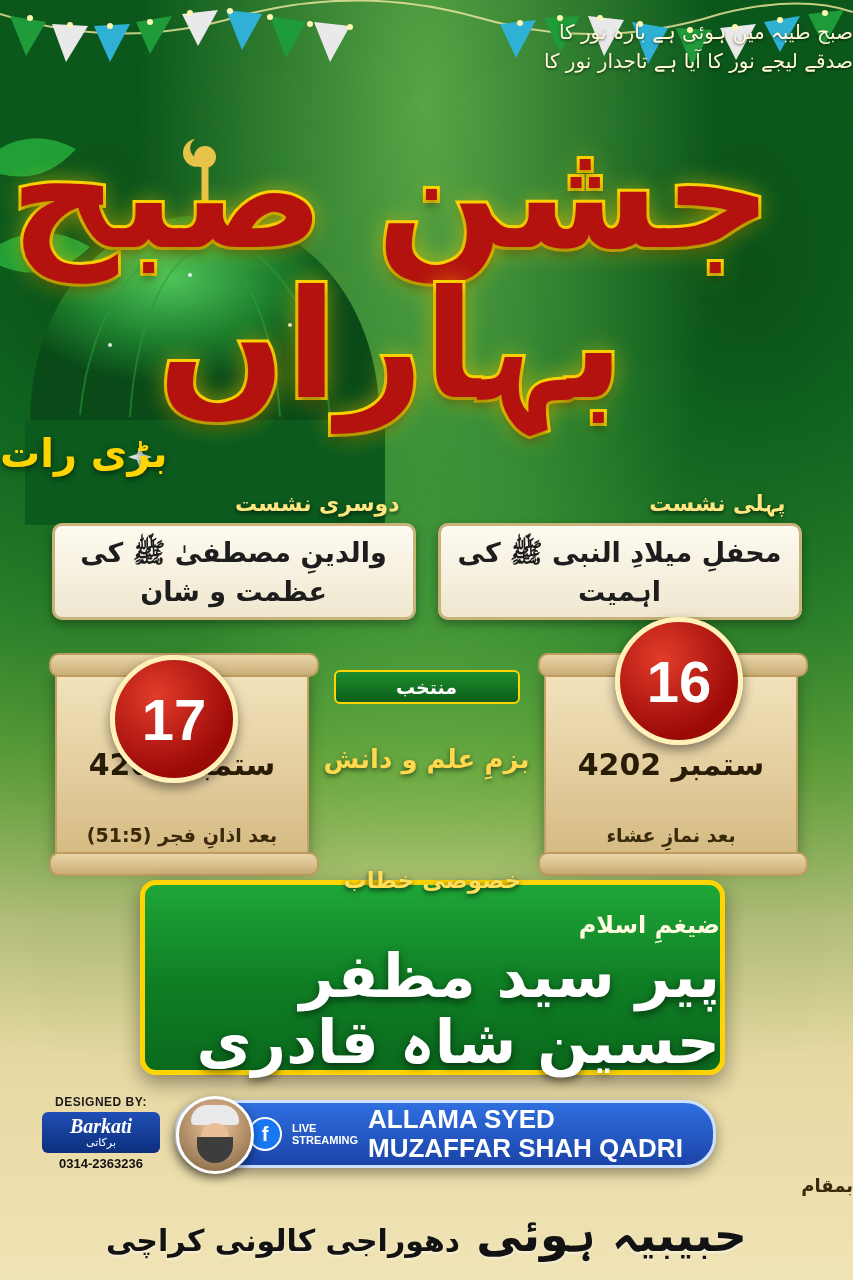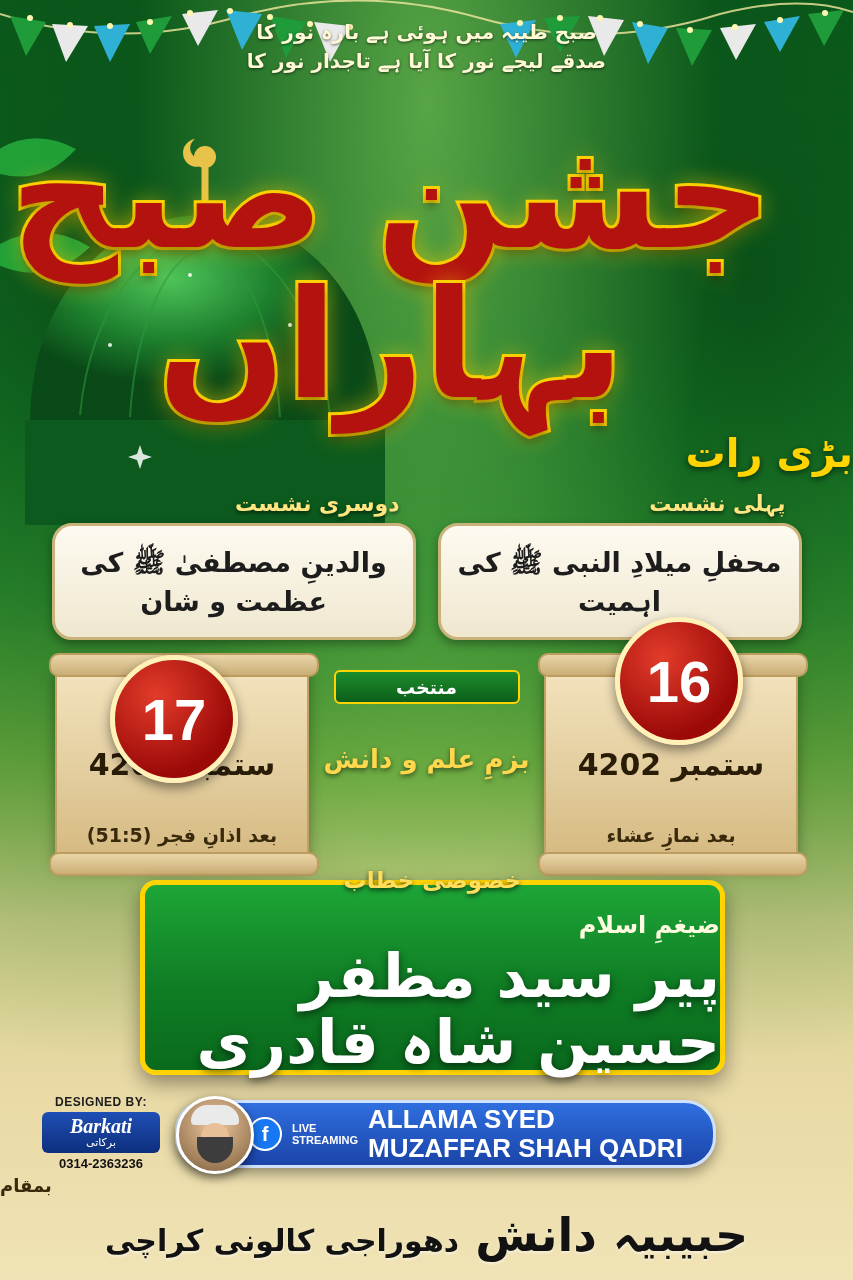--- a/index.html
+++ b/index.html
@@ -17,60 +17,60 @@
       radial-gradient(ellipse at 88% 22%, rgba(9,70,20,.85) 0%, rgba(9,70,20,0) 55%),
       linear-gradient(180deg,#0d6a22 0%, #12822c 16%, #1d9c34 32%, #3fae3b 46%, #84c34a 60%, #cdd089 72%, #e8d9a4 84%, #f0e3b5 100%);
   }
   
   .bunting{position:absolute;top:0;left:0;width:853px;height:130px;}
   
   .dome-wrap{position:absolute;left:-10px;top:95px;width:430px;height:430px;}
   
   .urdu{font-family:"DejaVu Sans", sans-serif;direction:rtl;unicode-bidi:bidi-override;}
   .toptext{
-    position:absolute;top:18px;left:0;width:853px;text-align:center;
+    position:absolute;top:18px;left:0;width:853px;
     color:#fff9d6;font-size:20px;line-height:1.45;
     text-shadow:0 1px 3px rgba(0,0,0,.6);
-    font-weight:bold;
+    font-weight:normal;
   }
   .toptext div{white-space:nowrap;}
   
   .title-main{
     position:absolute;top:120px;left:0;width:782px;text-align:center;
     font-size:150px;line-height:1.0;font-weight:bold;
     color:#b3120f;
     -webkit-text-stroke:6px #ffd400;
     paint-order:stroke fill;
     text-shadow:0 0 24px rgba(255,210,0,.65), 0 6px 10px rgba(0,0,0,.45);
     letter-spacing:-8px;
   }
   .title-sub{
-    position:absolute;top:430px;left:0;width:853px;text-align:right;
+    position:absolute;top:430px;left:0;width:853px;text-align:left;
     font-size:40px;font-weight:bold;color:#ffd400;
     text-shadow:0 2px 6px rgba(0,0,0,.6);
   }
   
   .sessions{
     position:absolute;top:495px;left:0;width:853px;height:120px;
     display:flex;flex-direction:row-reverse;justify-content:center;gap:22px;
   }
   .session{
     width:364px;position:relative;
   }
   .session-tag{
     position:absolute;top:-4px;right:16px;
     color:#ffe680;font-size:22px;font-weight:bold;
     text-shadow:0 2px 4px rgba(0,0,0,.6);
   }
   .session-box{
     margin-top:28px;
     background:linear-gradient(180deg,#fdfaf0,#efe7cf);
-    border:3px solid #c9b37a;border-radius:20px;
+    border:3px solid #c9b37a;border-radius:10px;
     box-shadow:0 4px 10px rgba(0,0,0,.35);
-    padding:20px 12px;
+    padding:10px 12px;
     text-align:center;
     color:#1d1d1d;font-size:27px;font-weight:bold;
     direction:rtl;
   }
   
   .dates{
     position:absolute;top:625px;left:0;width:853px;height:250px;
   }
   .scroll{
     position:absolute;top:40px;width:250px;height:195px;
@@ -167,21 +167,21 @@
   .designer .dlabel{font-size:12px;font-weight:bold;color:#1c1c1c;letter-spacing:.5px;}
   .designer .dbox{
     margin-top:3px;background:linear-gradient(180deg,#1f4fb5,#0d2f7d);
     border-radius:6px;padding:4px 2px;color:#fff;
   }
   .designer .dname{font-family:"Liberation Serif", serif;font-style:italic;font-size:20px;font-weight:bold;line-height:1;}
   .designer .durdu{font-size:11px;}
   .designer .dphone{margin-top:3px;font-size:13px;font-weight:bold;color:#111;}
   
   .venue-tag{
-    position:absolute;bottom:84px;left:0;width:853px;text-align:left;
+    position:absolute;bottom:84px;left:0;width:853px;text-align:right;
     color:#3a2a0c;font-size:18px;font-weight:bold;direction:rtl;
   }
   .venue{
     position:absolute;bottom:18px;left:0;width:853px;text-align:center;
     color:#121212;font-size:46px;font-weight:bold;direction:rtl;
     text-shadow:0 2px 3px rgba(255,255,255,.5);
   }
   .venue .small{font-size:30px;}
 </style>
 </head>
@@ -328,17 +328,17 @@
     </div>
   </div>
   <div class="avatar">
     <div class="turban"></div>
     <div class="face"></div>
     <div class="beard"></div>
   </div>
 
   <div class="venue-tag urdu">بمقام</div>
   <div class="venue urdu">
-    <span>حبیبیہ دانش</span>
+    <span>حبیبیہ ہوئی</span>
     <span class="small">دھوراجی کالونی کراچی</span>
   </div>
 
 </div>
 
 </body></html>

